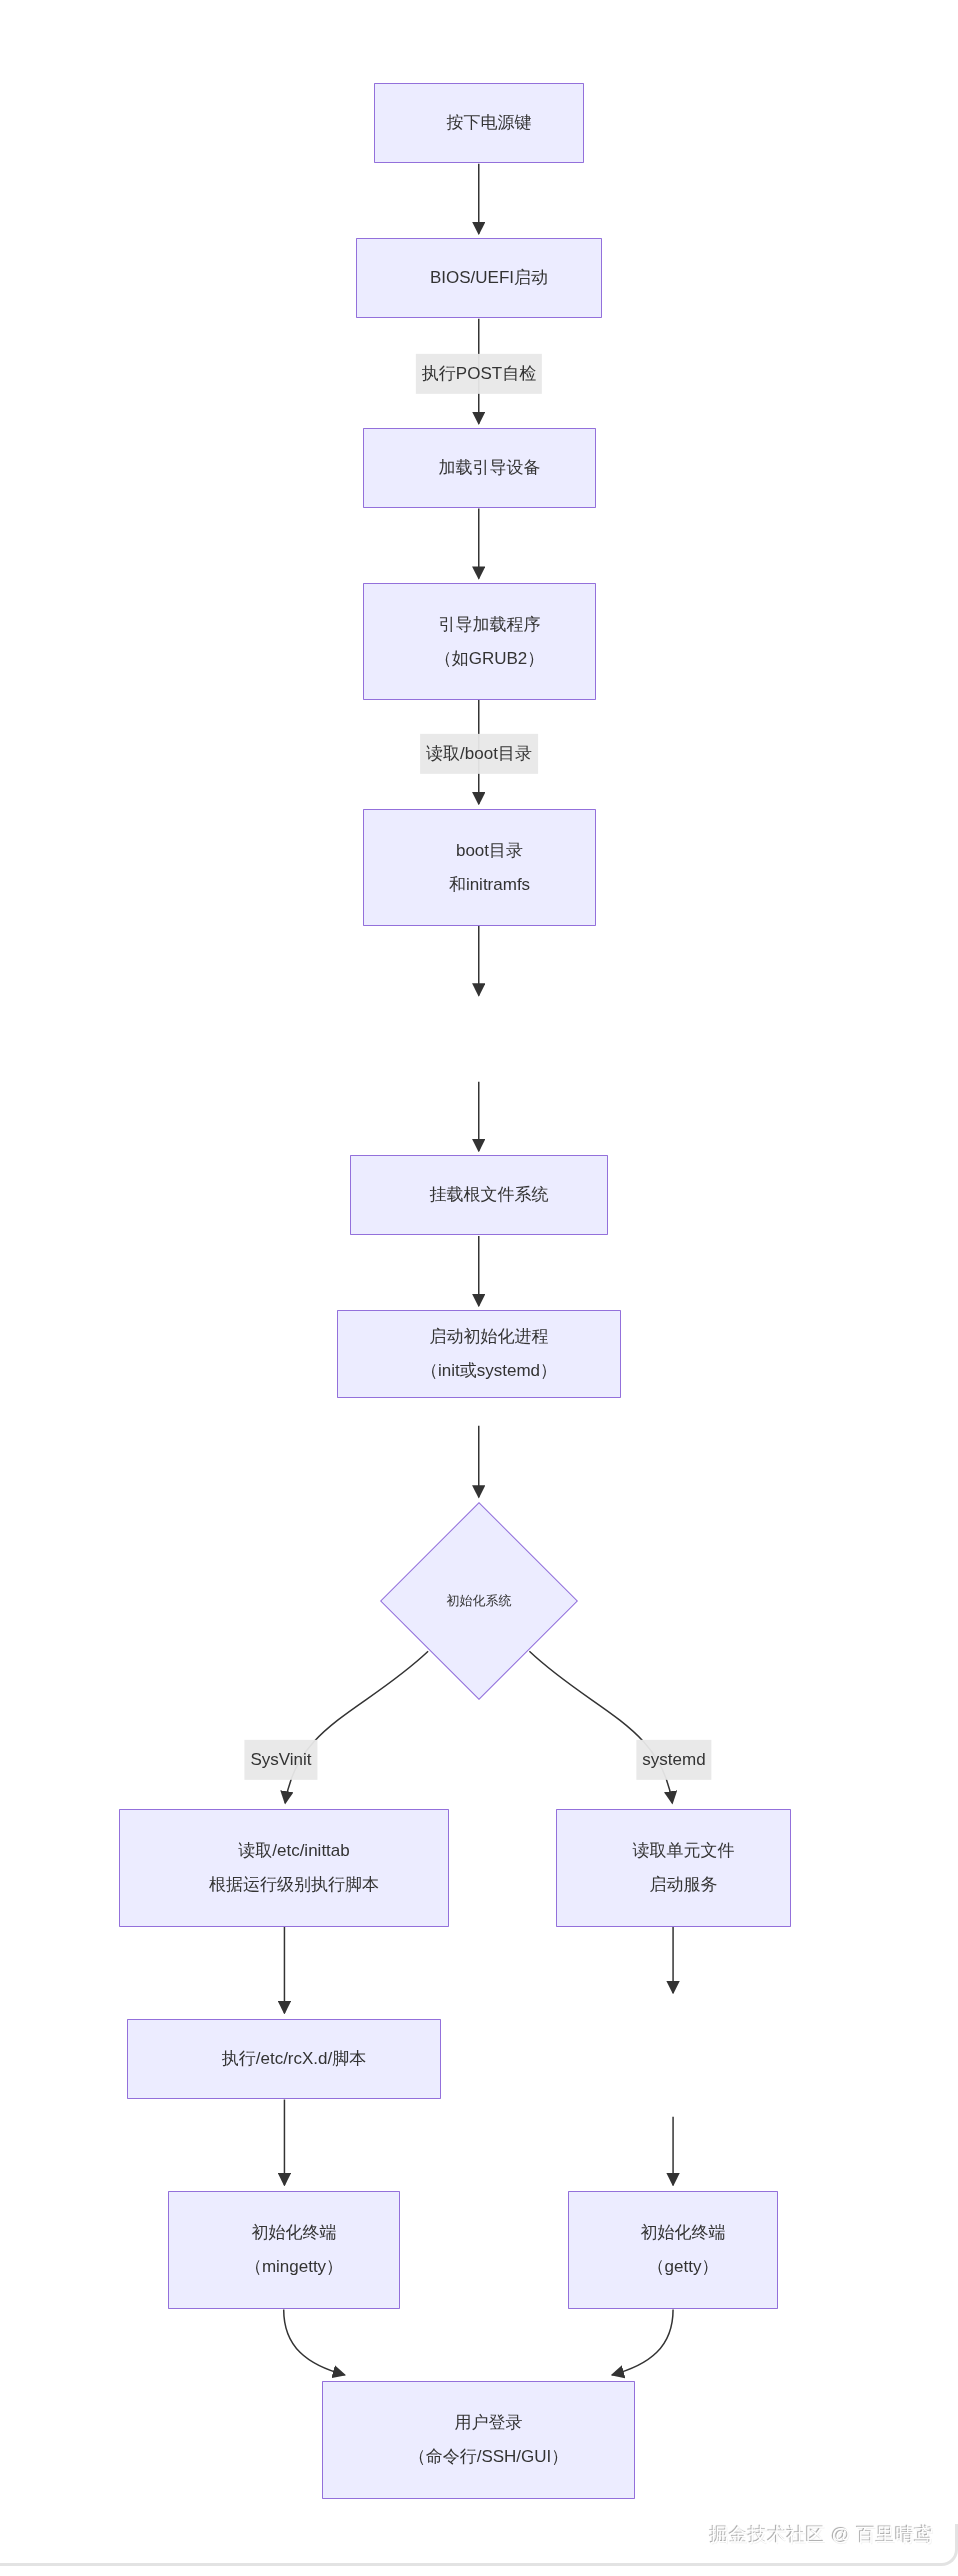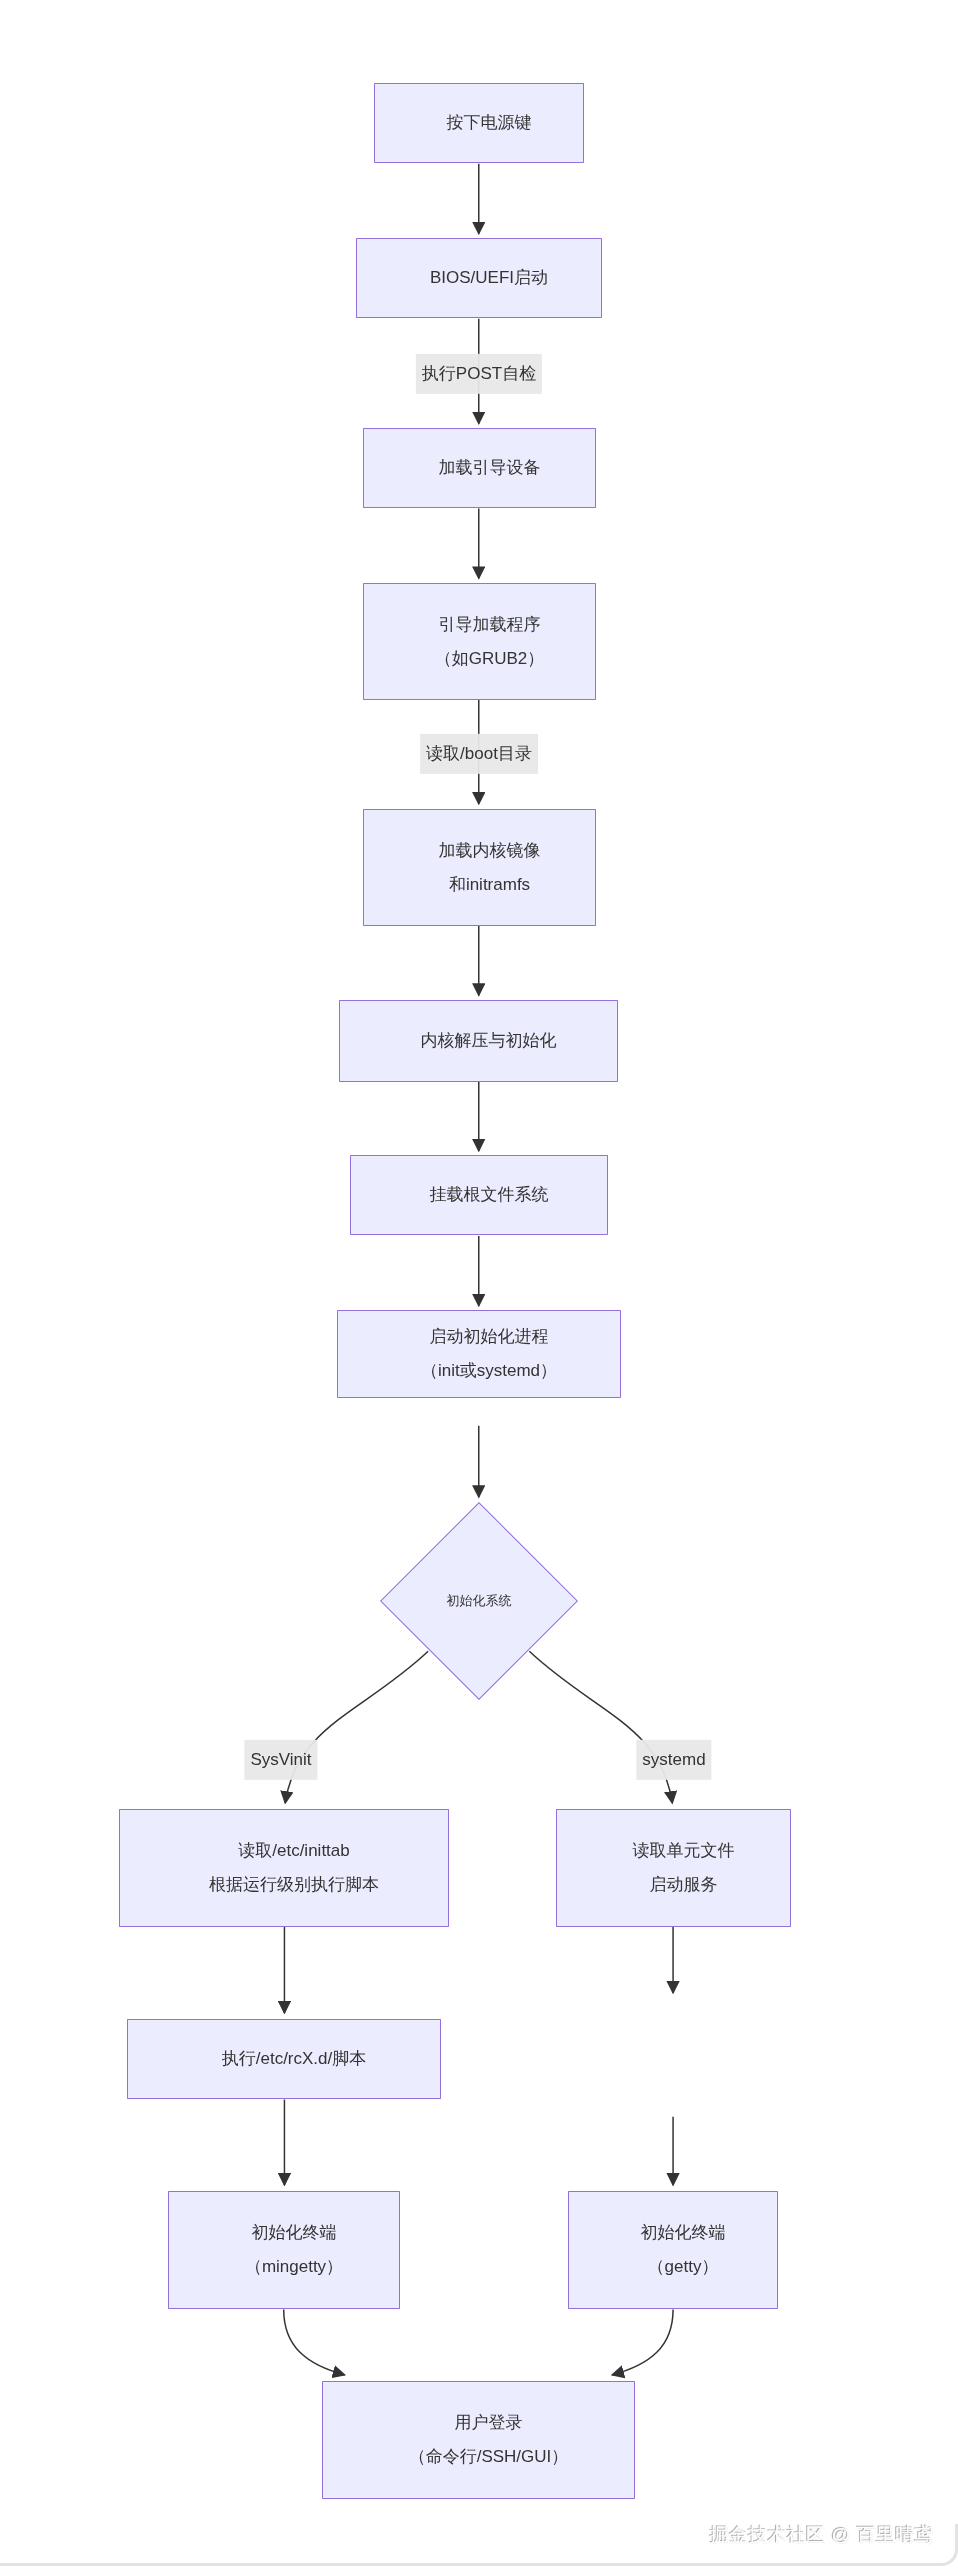--- a/index.html
+++ b/index.html
@@ -127,27 +127,24 @@
   <div class="node" style="left:363px;top:428px;width:233px;height:80px">
     <span>加载引导设备</span>
   </div>
 
   <div class="node" style="left:363px;top:583px;width:233px;height:117px">
     <span>引导加载程序</span>
     <span>（如GRUB2）</span>
   </div>
 
   <div class="node" style="left:363px;top:809px;width:233px;height:117px">
-    <span>加载内核镜像</span>
+    <span>boot目录</span>
     <span>和initramfs</span>
   </div>
 
-  <div class="node" style="left:339px;top:1000px;width:279px;height:82px">
-    <span>内核解压与初始化</span>
-  </div>
 
   <div class="node" style="left:350px;top:1155px;width:258px;height:80px">
     <span>挂载根文件系统</span>
   </div>
 
   <div class="node" style="left:337px;top:1310px;width:284px;height:88px">
     <span>启动初始化进程</span>
     <span>（init或systemd）</span>
   </div>
 

